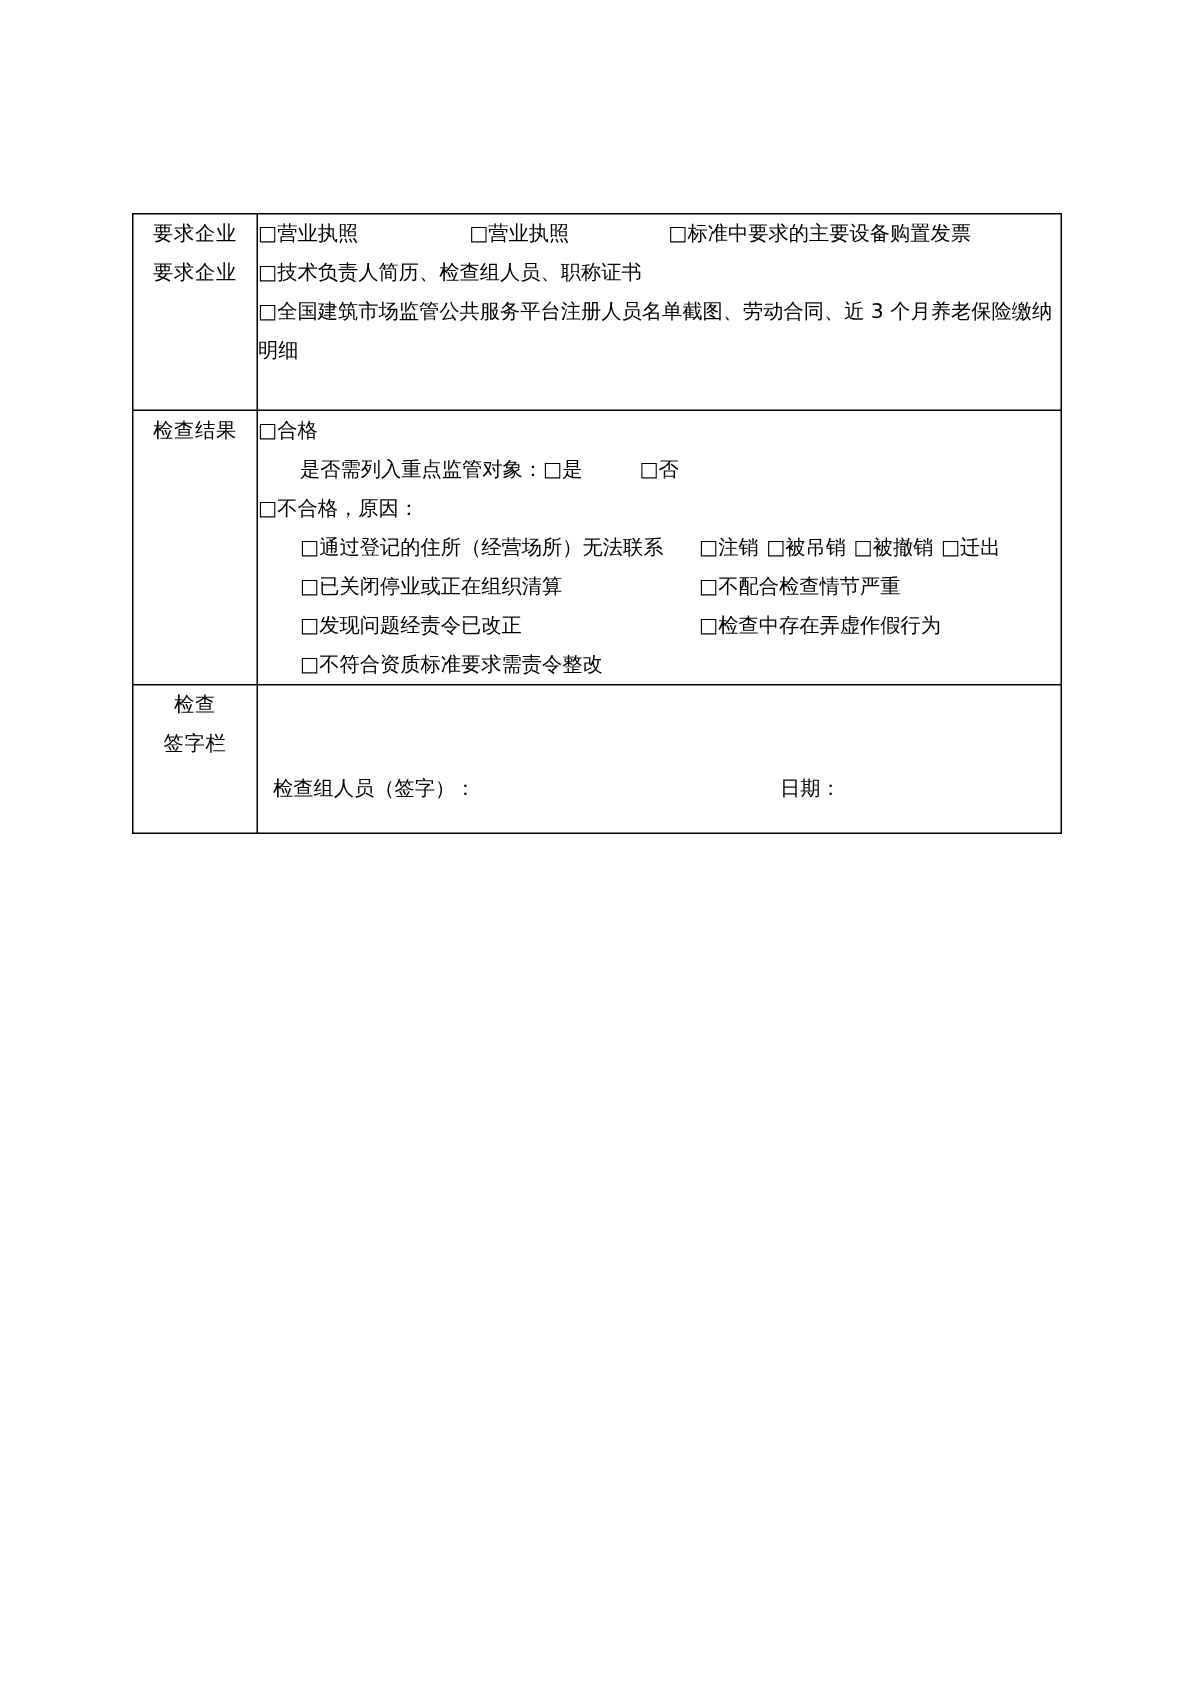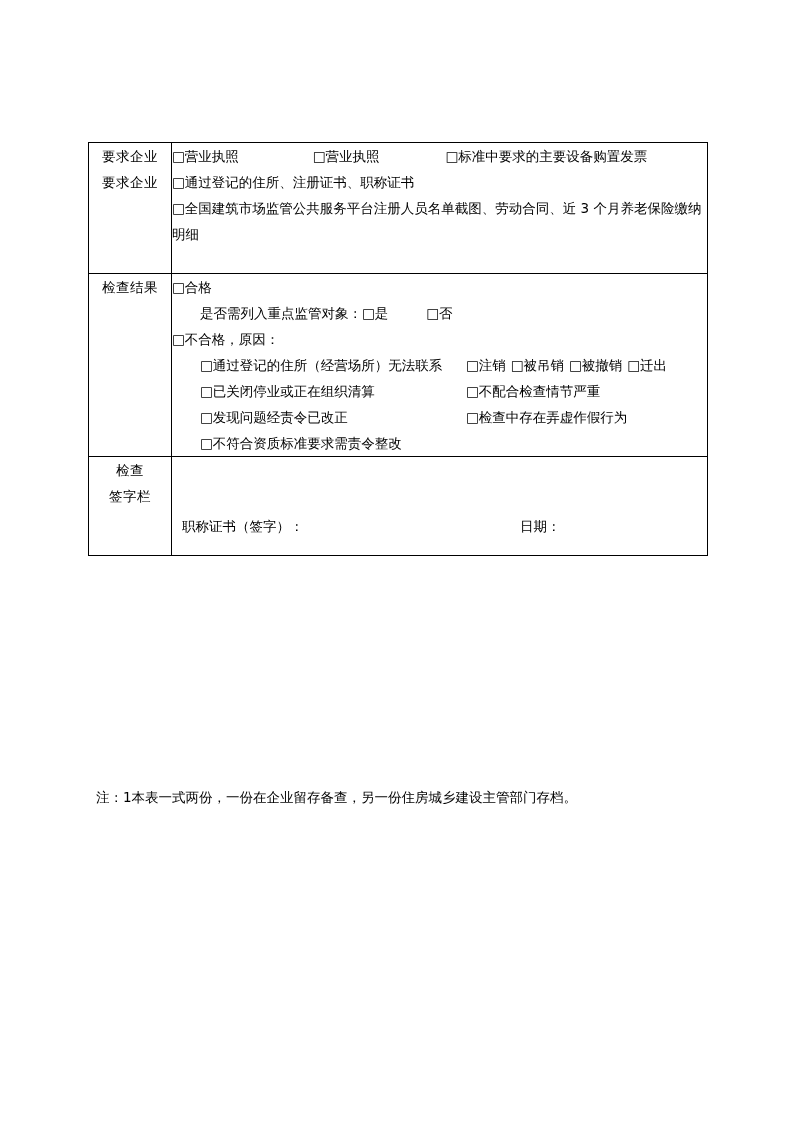--- a/index.html
+++ b/index.html
@@ -137,21 +137,21 @@
         <tr>
       <td class="col-label label-cell">
         <span class="lbl-line">要求企业</span>
         <span class="lbl-line">要求企业</span>
       </td>
       <td class="col-body body-cell" style="height:130px;">
         <div class="ck-line">
           <span class="cb">□</span><span>营业执照</span><span class="gap-a"></span><span class="cb">□</span><span>营业执照</span><span class="gap-c"></span><span class="cb">□</span><span>标准中要求的主要设备购置发票</span>
         </div>
         <div class="ck-line">
-          <span class="cb">□</span><span>通过登记的住所、注册证书、职称证书</span>
+          <span class="cb">□</span><span>技术负责人简历、检查组人员、职称证书</span>
         </div>
         <div class="ck-line wrap">
           <span class="cb">□</span><span>全国建筑市场监管公共服务平台注册人员名单截图、劳动合同、近 3 个月养老保险缴纳明细</span>
         </div>
       </td>
     </tr>
 
 
     <tr>
       <td class="col-label label-cell">
@@ -202,29 +202,28 @@
     <tr>
       <td class="col-label label-cell">
         <span class="lbl-line">检查</span>
         <span class="lbl-line">签字栏</span>
       </td>
       <td class="col-body sig-stack">
         <table class="sig-inner">
           <tbody>
           <tr>
             <td class="sig-box" style="height:98px;">
-              <span class="sig-text lower" style="top:56px;">职称证书（签字）：</span>
+              <span class="sig-text lower" style="top:56px;">检查组人员（签字）：</span>
               <span class="sig-date b" style="top:56px;">日期：</span>
             </td>
           </tr>
         </tbody>
             </table>
       </td>
     </tr>
 
   </tbody>
     </table>
 
   <div class="notes">
-    <div class="nline">注：1本表一式两份，一份在企业留存备查，另一份住房城乡建设主管部门存档。</div>
   </div>
 
 </div>
 
 </body></html>

